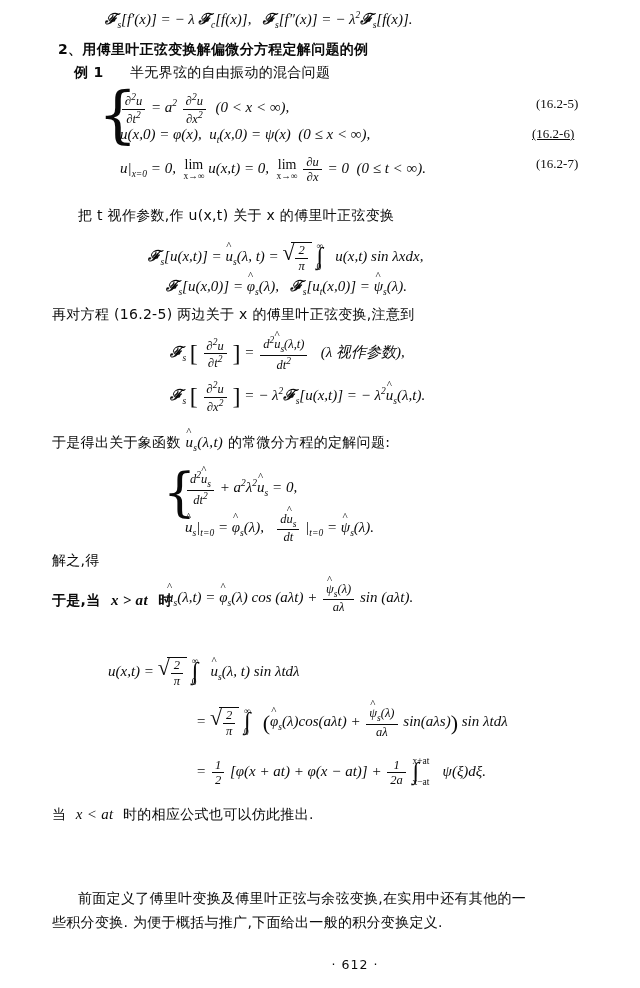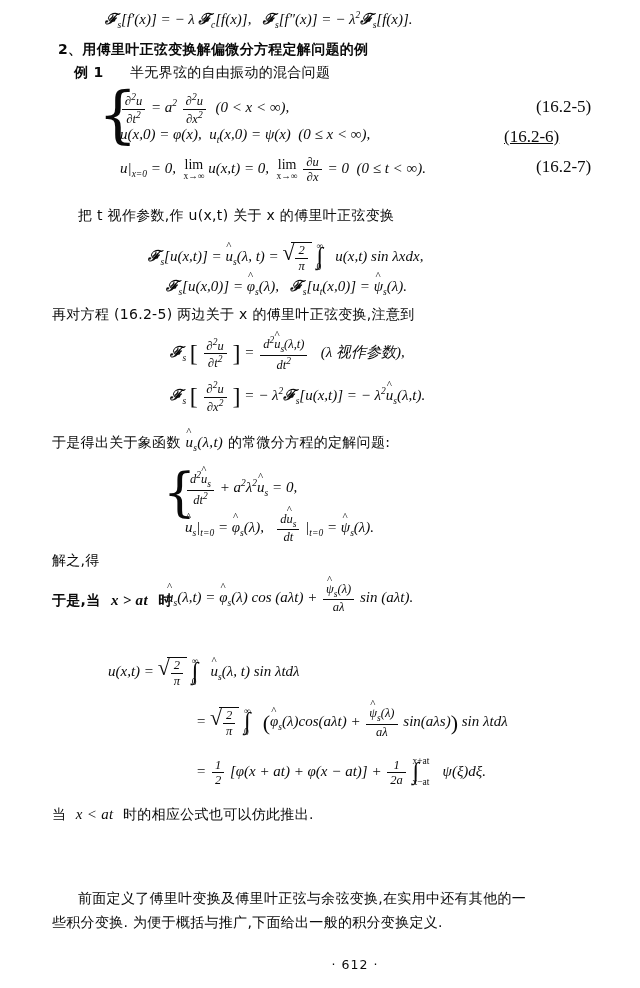--- a/index.html
+++ b/index.html
@@ -43,21 +43,21 @@
     font-weight: bold;
     letter-spacing: 0.3px;
   }
   .math {
     font-family: "Liberation Serif", serif;
     font-style: italic;
     font-size: 15px;
   }
   .tagno {
     font-family: "Liberation Serif", serif;
-    font-size: 17px;
+    font-size: 13px;
     font-style: normal;
   }
 
   
   .scrF {
     font-family: "DejaVu Serif", serif;
     font-style: italic;
     font-weight: bold;
   }
 
@@ -207,21 +207,21 @@
     <span class="frac"><span class="num">∂<sup>2</sup>u</span><span class="den">∂t<sup>2</sup></span></span>
     = a<sup>2</sup>
     <span class="frac"><span class="num">∂<sup>2</sup>u</span><span class="den">∂x<sup>2</sup></span></span>
     &nbsp;(0 &lt; x &lt; ∞),
   </div>
   <div class="line tagno" style="left:516px; top:97px;">(16.2-5)</div>
 
   <div class="line math" style="left:100px; top:126px;">
     u(x,0) = φ(x),&nbsp; u<sub>t</sub>(x,0) = ψ(x)&nbsp; (0 ≤ x &lt; ∞),
   </div>
-  <div class="line tagno" style="left:484px; top:127px;text-decoration:underline;">(16.2-6)</div>
+  <div class="line tagno" style="left:512px; top:127px;text-decoration:underline;">(16.2-6)</div>
 
   <div class="line math" style="left:100px; top:155px;">
     u|<sub>x=0</sub> = 0,&nbsp;
     <span class="lim-wrap"><span class="lim-lbl">lim</span><span class="lim-und">x→∞</span></span>
     u(x,t) = 0,&nbsp;
     <span class="lim-wrap"><span class="lim-lbl">lim</span><span class="lim-und">x→∞</span></span>
     <span class="frac"><span class="num">∂u</span><span class="den">∂x</span></span>
     = 0&nbsp; (0 ≤ t &lt; ∞).
   </div>
   <div class="line tagno" style="left:516px; top:157px;">(16.2-7)</div>

